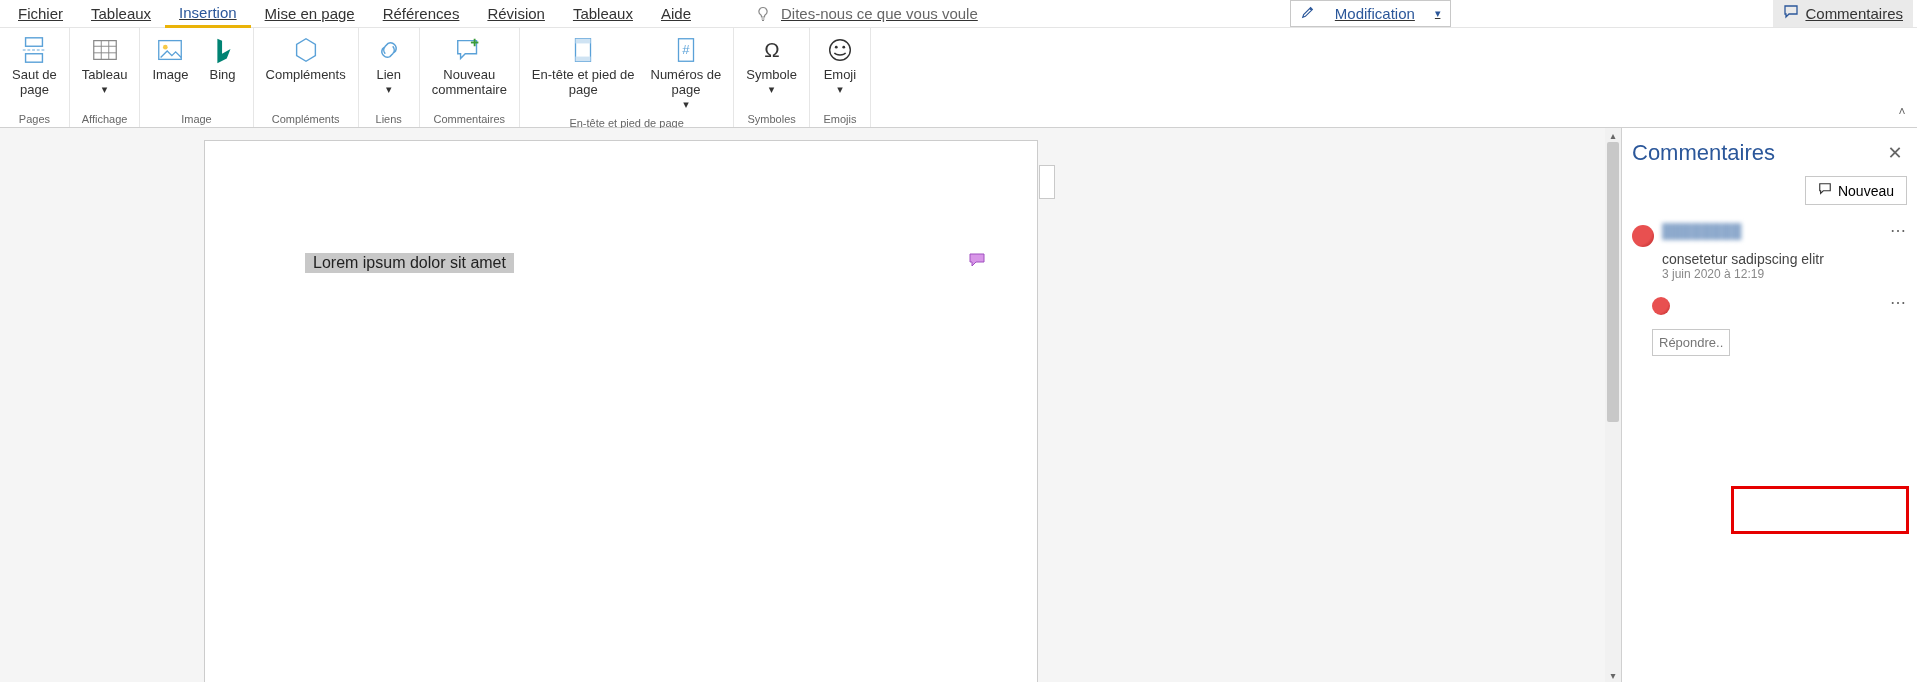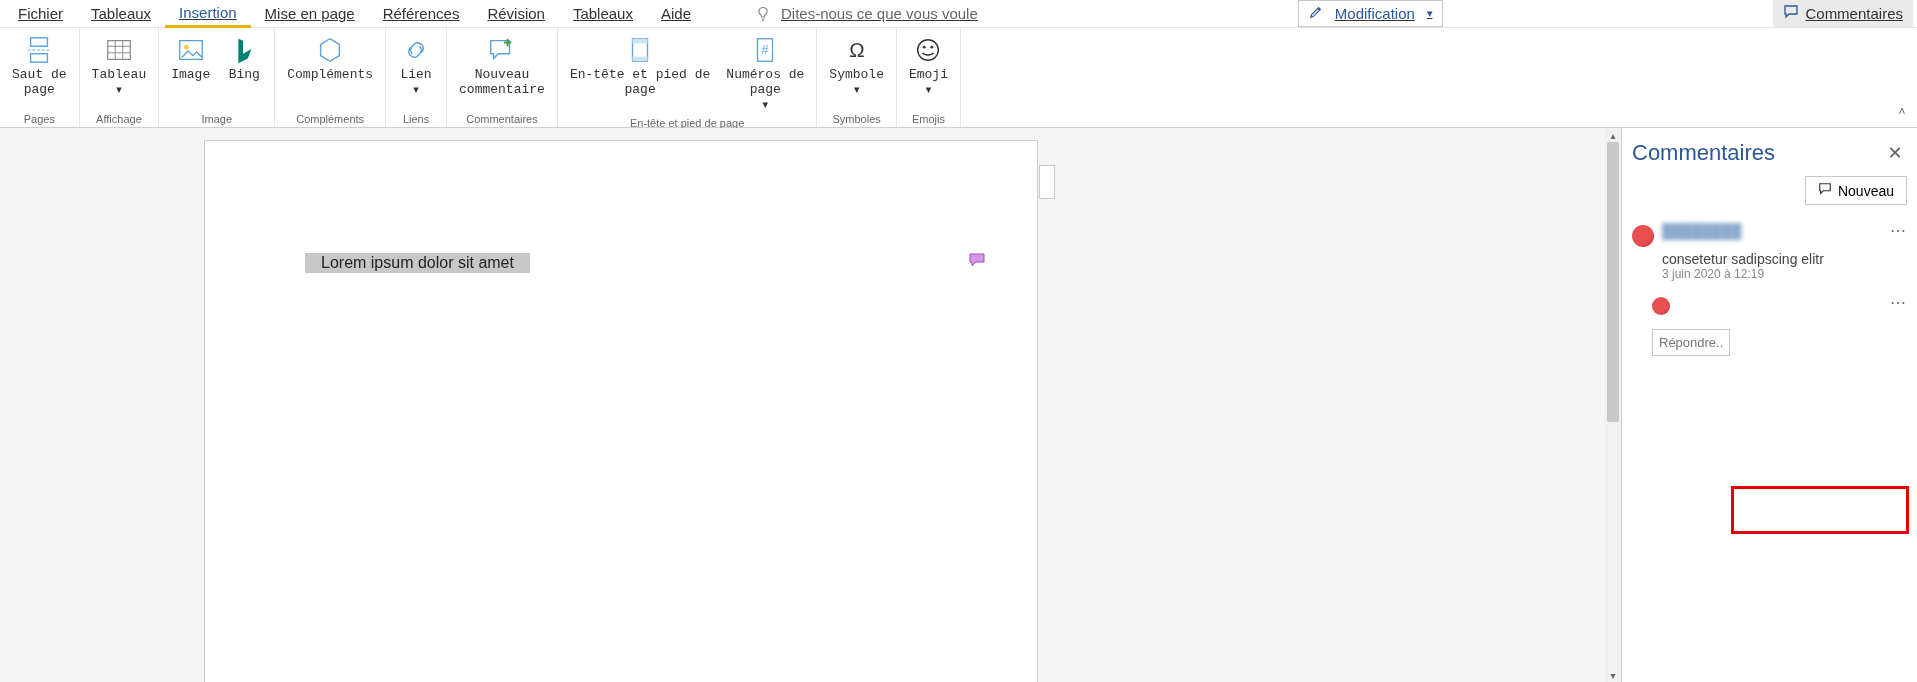--- a/index.html
+++ b/index.html
@@ -47,21 +47,21 @@
   .bulb-icon { width:16px; height:16px; }
   .right-tools {
     margin-left: auto;
     display: flex;
     align-items: center;
     gap: 10px;
   }
   .mod-btn {
     display: flex;
     align-items: center;
-    gap: 12px;
+    gap: 20px;
     border: 1px solid #c8c8c8;
     background: #fff;
     padding: 4px 10px;
     font-size: 15px;
     color: #2b579a;
     cursor: pointer;
   }
   .comments-btn {
     display: flex;
     align-items: center;
@@ -114,21 +114,20 @@
     height: 32px;
     display: flex;
     align-items: center;
     justify-content: center;
     margin-bottom: 2px;
   }
   .ribbon-item-label {
     text-align: center;
     line-height: 1.15;
     font-size: 13px;
-    font-family: Liberation Mono, monospace;
   }
   .ribbon-group-label {
     font-size: 11px;
     color: #666;
     padding: 2px 0 2px 0;
   }
   .ribbon-collapse {
     position: absolute;
     right: 6px;
     bottom: 6px;
@@ -170,21 +169,21 @@
     width: 16px;
     height: 34px;
     border: 1px solid #c9c9c9;
     background: #fff;
   }
   .sel-text {
     position: absolute;
     left: 100px;
     top: 112px;
     background: #c8c8c8;
-    padding: 1px 16px;
+    padding: 1px 8px;
     font-size: 16px;
     color: #222;
   }
   .comment-marker {
     position: absolute;
     left: 764px;
     top: 112px;
     width: 16px;
     height: 14px;
   }

